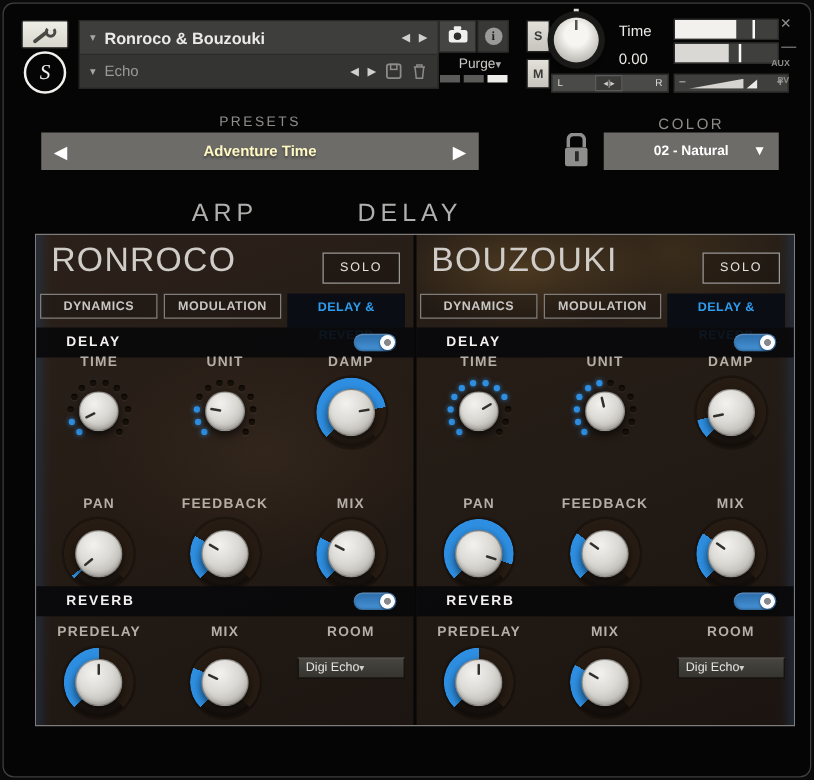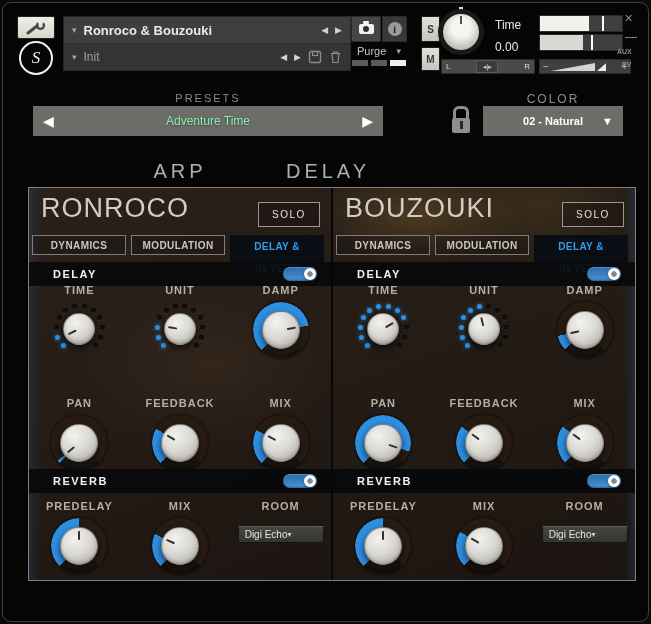--- a/index.html
+++ b/index.html
@@ -23,21 +23,21 @@
   .hicon{display:flex;align-items:center;}
   .snap-col{left:348px;top:13px;width:56px;height:53px;}
   .snap-tabs{display:flex;height:26px;gap:1px;}
   .cam-tab{flex:1.25;background:#454543;border:1px solid #2b2b2a;display:flex;align-items:center;justify-content:center;}
   .info-tab{flex:1;background:#383837;border:1px solid #2b2b2a;display:flex;align-items:center;justify-content:center;}
   .cam{width:15px;height:10px;background:#f0f0ee;border-radius:2px;position:relative;}
   .cam::before{content:"";position:absolute;left:4.5px;top:2px;width:6px;height:6px;border-radius:50%;background:#2e2e2e;}
   .cam::after{content:"";position:absolute;top:-3px;left:4px;width:6px;height:3px;background:#f0f0ee;border-radius:1px;}
   .info-circ{width:14px;height:14px;border-radius:50%;background:#9a9a98;color:#222;
     font:700 10px "Liberation Serif",serif;display:flex;align-items:center;justify-content:center;}
-  .purge-row{display:flex;align-items:center;justify-content:space-between;color:#c9c7c4;font-size:11px;margin-top:3px;padding:0 6px;}
+  .purge-row{display:flex;align-items:center;justify-content:space-between;color:#c9c7c4;font-size:11px;margin-top:3px;padding:0 16px;}
   .purge-meters{display:flex;gap:3px;margin-top:3px;padding-left:1px;}
   .pm{width:16px;height:6px;background:#5b5b59;}
   .pm.bright{background:#eeedea;}
   .sm-btn{width:17px;background:linear-gradient(#e2e0d8,#c6c4bc);border:1px solid #1d1d1c;color:#3a3a38;
     font-size:10px;font-weight:700;display:flex;align-items:center;justify-content:center;}
   .sm-s{left:418px;top:13px;height:24px;}
   .sm-m{left:418px;top:44px;height:22px;}
   .tune-knob{left:440px;top:11px;width:36px;height:36px;border-radius:50%;
     background:radial-gradient(circle at 50% 38%,#f6f5f2 0 32%,#d4d2cc 58%,#9d9b95 100%);
     box-shadow:0 0 0 5px #191918,0 3px 6px #000;}
@@ -59,21 +59,21 @@
   .vol-handle{position:absolute;left:57px;top:2px;width:9px;height:9px;background:#eceae6;clip-path:polygon(0 100%,100% 15%,100% 100%);}
   .win-x{left:621px;top:9px;color:#8f8d8a;font-size:11px;}
   .win-min{left:622px;top:27px;color:#8f8d8a;font-size:12px;}
   .aux-lbl{left:614px;top:45px;color:#8f8d8a;font-size:7px;font-weight:700;}
   .pv-lbl{left:619px;top:58px;color:#8f8d8a;font-size:7px;font-weight:700;}
 
   
   .presets-label{left:30px;top:89px;width:350px;text-align:center;color:#8f8d8a;font-size:11px;letter-spacing:2px;}
   .preset-bar{left:30px;top:103px;width:350px;height:30px;background:#6e6c69;display:flex;align-items:center;
     justify-content:space-between;padding:0 10px;box-sizing:border-box;}
-  .preset-name{color:#86efac;font-weight:400;font-size:12px;text-shadow:0 1px 2px rgba(0,0,0,.45);}
+  .preset-name{color:#fef9c3;font-weight:700;font-size:12px;text-shadow:0 1px 2px rgba(0,0,0,.45);}
   .nav-big{color:#fff;font-size:14px;cursor:default;}
   .lock{left:447px;top:103px;width:22px;height:30px;}
   .lock .shackle{width:10px;height:9px;border:3px solid #8e8e8c;border-bottom:none;border-radius:6px 6px 0 0;margin:0 auto;}
   .lock .body{width:18px;height:15px;background:#8e8e8c;border-radius:2px;margin:0 auto;position:relative;}
   .lock .body::after{content:"";position:absolute;left:50%;top:3px;width:3px;height:8px;margin-left:-1.5px;background:#2a2a29;}
   .color-label{left:480px;top:89px;width:140px;text-align:center;color:#8f8d8a;font-size:12px;letter-spacing:2px;}
   .color-dd{left:480px;top:103px;width:140px;height:30px;background:#6e6c69;display:flex;align-items:center;justify-content:center;}
   .color-val{color:#fff;font-weight:700;font-size:11px;}
   .color-caret{position:absolute;right:10px;color:#fff;font-size:11px;}
 
@@ -162,21 +162,21 @@
 
   <div class="abs inst-block">
     <div class="inst-row top">
       <span class="caret">▾</span>
       <span class="inst-name">Ronroco &amp; Bouzouki</span>
       <span class="nav-sm">◀</span>
       <span class="nav-sm">▶</span>
     </div>
     <div class="inst-row">
       <span class="caret">▾</span>
-      <span class="patch-name">Init</span>
+      <span class="patch-name">Echo</span>
       <span class="nav-sm">◀</span>
       <span class="nav-sm">▶</span>
       <span class="hicon">
         <svg width="14" height="14" viewBox="0 0 14 14">
             <rect x="1.5" y="1.5" width="11" height="11" rx="1.5" fill="none" stroke="#8e8c89" stroke-width="1.4"></rect>
             <rect x="4.5" y="1.5" width="5" height="4" fill="none" stroke="#8e8c89" stroke-width="1.2"></rect>
           </svg>
       </span>
       <span class="hicon">
         <svg width="13" height="14" viewBox="0 0 13 14">

